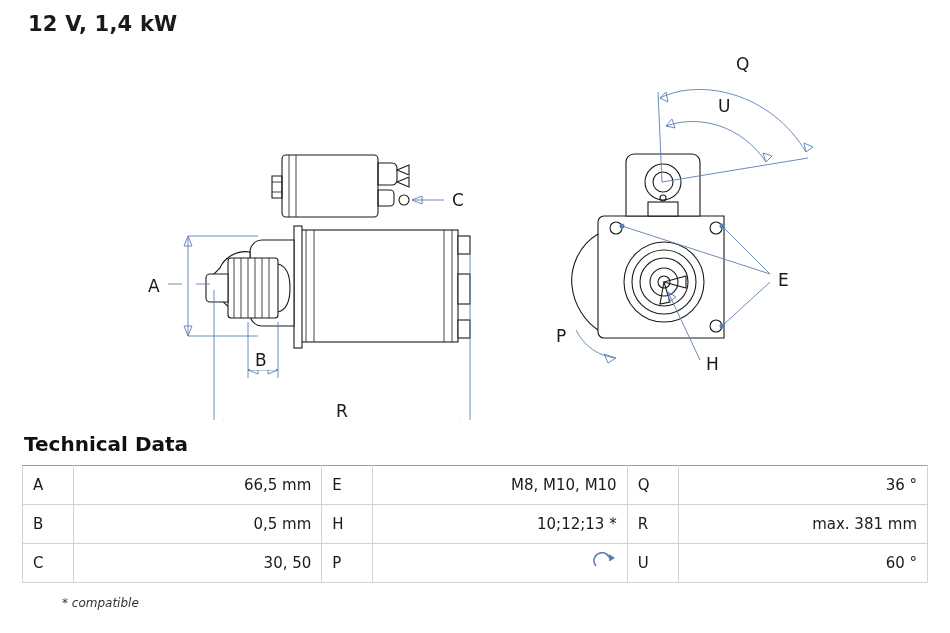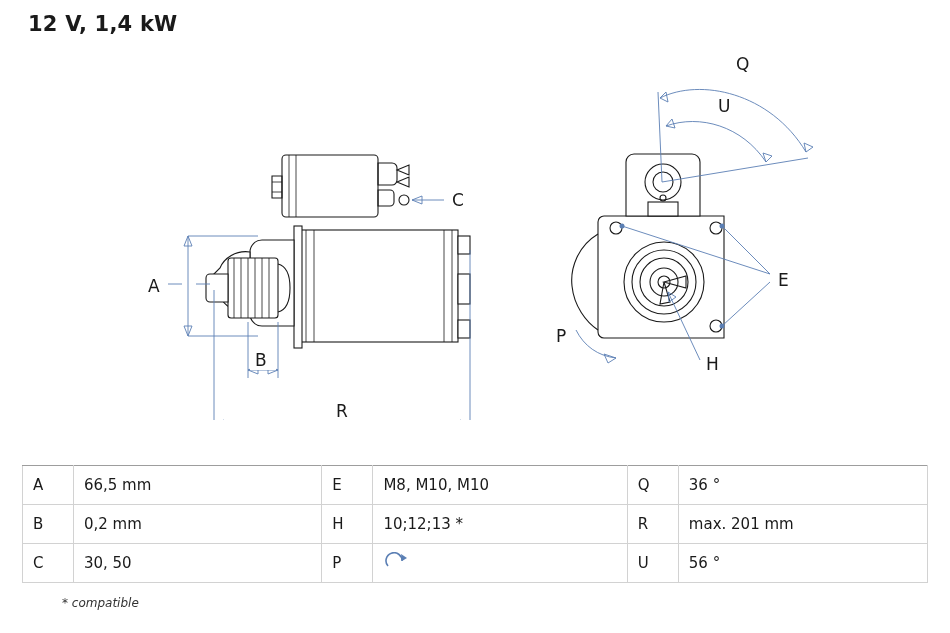--- a/index.html
+++ b/index.html
@@ -62,20 +62,21 @@
   table.tech tr:first-child td {
     border-top: 1px solid #9d9d9d;
   }
   td.key {
     width: 34px;
     text-align: left;
     padding-left: 10px;
   }
   td.val {
     width: 268px;
+    text-align: right;
   }
   .footnote {
     position: absolute;
     left: 62px;
     top: 596px;
     font-size: 12px;
     color: #333;
     font-style: italic;
   }
   .rot-icon {
@@ -217,52 +218,53 @@
 
         <path class="dim" d="M666 96 C700 84 742 96 766 132"></path>
         <path class="dim" d="M666 96 l9 2 l-3 -9 z" fill="#5b7fb4" stroke="none"></path>
         <path class="dim" d="M766 132 l-3 -9 l9 3 z" fill="#5b7fb4" stroke="none"></path>
         <text class="dimtxt" x="718" y="82">U</text>
       </g>
 
     </svg>
   </div>
 
+  <div class="tech-title">Technical Data</div>
 
   <table class="tech">
     <tbody>
       <tr>
         <td class="key">A</td>
         <td class="val">66,5 mm</td>
         <td class="key">E</td>
         <td class="val">M8, M10, M10</td>
         <td class="key">Q</td>
         <td class="val">36 °</td>
       </tr>
       <tr>
         <td class="key">B</td>
-        <td class="val">0,2 mm</td>
+        <td class="val">0,5 mm</td>
         <td class="key">H</td>
         <td class="val">10;12;13 *</td>
         <td class="key">R</td>
-        <td class="val">max. 201 mm</td>
+        <td class="val">max. 381 mm</td>
       </tr>
       <tr>
         <td class="key">C</td>
         <td class="val">30, 50</td>
         <td class="key">P</td>
         <td class="val">
           <span class="rot-icon">
             <svg width="26" height="22" viewBox="0 0 26 22">
               <path d="M5 14 A8 8 0 1 1 19 9" fill="none" stroke="#5b7fb4" stroke-width="1.6"></path>
               <path d="M19 9 l-1 -7 l6 4 z" fill="#5b7fb4"></path>
             </svg>
           </span>
         </td>
         <td class="key">U</td>
-        <td class="val">56 °</td>
+        <td class="val">60 °</td>
       </tr>
     </tbody>
   </table>
 
   <div class="footnote">* compatible</div>
 
 </div>
 
 </body></html>

